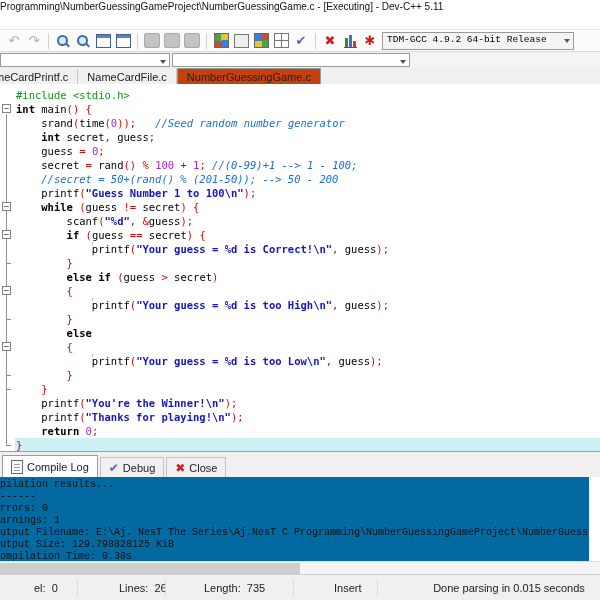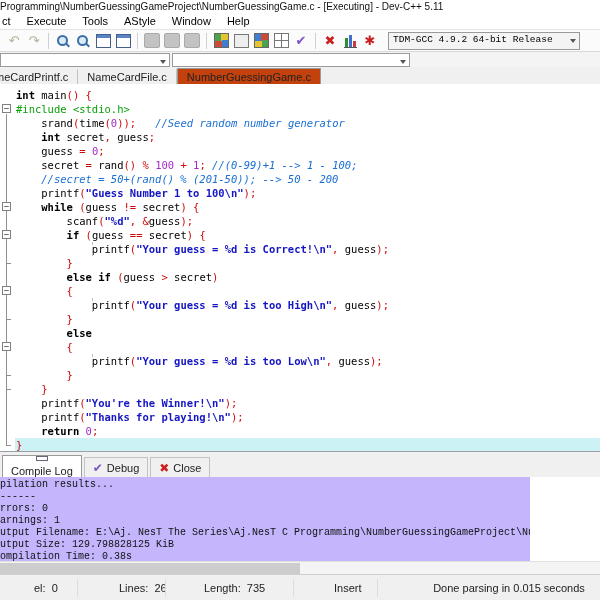--- a/index.html
+++ b/index.html
@@ -36,21 +36,21 @@
   .i-grid2{width:13px;height:13px;border:1px solid #666;
            background:conic-gradient(#cc4b37 0 25%,#4da24d 25% 50%,#e5c431 50% 75%,#3f7fd2 75%);}
   .i-gridoutline{width:13px;height:13px;border:1px solid #777;
            background:linear-gradient(#777,#777) 50% 0/1px 100% no-repeat,
                       linear-gradient(#777,#777) 0 50%/100% 1px no-repeat,#fff;}
   .i-chart{width:13px;height:13px;border-bottom:1px solid #555;
            background:linear-gradient(#2f8f2f,#2f8f2f) 1px 100%/3px 9px no-repeat,
                       linear-gradient(#3f6fd2,#3f6fd2) 5px 100%/3px 12px no-repeat,
                       linear-gradient(#cc3b3b,#cc3b3b) 9px 100%/3px 6px no-repeat;
            background-origin:border-box;background-position:1px 4px,5px 1px,9px 7px;}
-  #compiler-combo{margin-left:8px;width:172px;height:16px;border:1px solid #9a9a9a;background:#f4f4f4;
+  #compiler-combo{margin-left:2px;width:172px;height:16px;border:1px solid #9a9a9a;background:#f4f4f4;
                   font-size:9.5px;line-height:14px;padding:0 14px 0 4px;position:relative;
                   white-space:nowrap;overflow:hidden;font-family:"Liberation Mono",monospace;}
   .dd-arrow{position:absolute;right:3px;top:6px;width:0;height:0;
             border-left:3px solid transparent;border-right:3px solid transparent;border-top:4px solid #555;}
   
   #comborow{position:absolute;left:0;top:52px;width:600px;height:15px;background:#f4f4f4;
             border-bottom:1px solid #cfcfcf;}
   .nav-combo{position:absolute;top:1px;height:12px;border:1px solid #9a9a9a;background:#fff;}
   #class-combo{left:0;width:168px;}
   #member-combo{left:172px;width:236px;}
@@ -79,28 +79,28 @@
             font-size:9px;line-height:7px;text-align:center;color:#404040;box-sizing:border-box;
             font-family:"DejaVu Sans Mono",monospace;}
   .fold-line{position:absolute;left:6px;width:1px;background:#909090;}
   .fold-tick{position:absolute;left:6px;width:5px;height:1px;background:#909090;}
   .indent-guide{position:absolute;width:0;border-left:1px dashed #c0c0c0;}
   
   #bottombar{position:absolute;left:0;top:451px;width:600px;height:26px;background:#f0f0f0;
              border-top:1px solid #9aa0a6;display:flex;align-items:flex-end;padding-left:2px;box-sizing:border-box;}
   .btab{display:inline-flex;align-items:center;gap:4px;height:19px;font-size:11px;padding:0 8px;
         background:#f0f0f0;border:1px solid #c3c3c3;border-bottom:none;margin-right:2px;color:#222;}
-  .btab.active{background:#fff;border-color:#9a9a9a;height:21px;flex-direction:column;}
+  .btab.active{background:#fff;border-color:#9a9a9a;height:21px;}
   .i-page{width:10px;height:12px;border:1px solid #667;background:
           linear-gradient(#99a,#99a) 2px 3px/6px 1px no-repeat,
           linear-gradient(#99a,#99a) 2px 6px/6px 1px no-repeat,
           linear-gradient(#99a,#99a) 2px 9px/6px 1px no-repeat,#fff;}
   .btab .g{font-size:12px;}
   
-  #log{position:absolute;left:0;top:477px;width:530px;height:84px;background:#c4b5fd;overflow:hidden;padding-top:2px;}
+  #log{position:absolute;left:0;top:477px;width:589px;height:84px;background:#0369a1;overflow:hidden;padding-top:2px;}
   .log-line{font-family:"Liberation Mono",monospace;font-size:10px;line-height:12px;white-space:pre;color:#111;}
   
   #hscroll{position:absolute;left:0;top:561px;width:600px;height:13px;background:#f4f4f4;border-top:1px solid #e0e0e0;}
   #hscroll .thumb{position:absolute;left:0;top:1px;width:300px;height:11px;background:#cdcdcd;}
   
   #statusbar{position:absolute;left:0;top:574px;width:600px;height:26px;background:#f0f0f0;
              border-top:1px solid #d0d0d0;font-size:11px;display:flex;align-items:center;}
   .sb-cell{height:18px;line-height:18px;border-right:1px solid #dcdcdc;white-space:pre;overflow:hidden;
            padding-left:2px;box-sizing:border-box;color:#222;margin-left:32px;}
   .sb-0{width:46px;}
@@ -109,21 +109,20 @@
   .sb-3{width:52px;padding-left:8px;}
   .sb-4{flex:1;padding-left:8px;border-right:none;text-align:center;}
 </style>
 </head>
 <body>
 
 <div id="win">
   <div id="titlebar">
     <span>Programming\NumberGuessingGameProject\NumberGuessingGame.c - [Executing] - Dev-C++ 5.11</span>
   </div>
-  <div id="menubar"><span class="menu-item">ct</span><span class="menu-item">Execute</span><span class="menu-item">Tools</span><span class="menu-item">AStyle</span><span class="menu-item">Window</span><span class="menu-item">Help</span></div>
   <div id="toolbar">
       <span class="tb">
         <span class="g dis">↶</span>
       </span>
       <span class="tb">
         <span class="g dis">↷</span>
       </span>
       <span class="tb-sep"></span>
       <span class="tb">
         <span class="i-mag"></span>
@@ -181,22 +180,22 @@
       <span class="dd-arrow"></span>
     </div>
     <div class="nav-combo" id="member-combo">
       <span></span>
       <span class="dd-arrow"></span>
     </div>
   </div>
   <div id="tabbar"><span class="etab">meCardPrintf.c</span><span class="etab">NameCardFile.c</span><span class="etab active">NumberGuessingGame.c</span></div>
   <div id="editor">
     <div id="code">
+        <div class="code-line"><span class="tk-d">#include &lt;stdio.h&gt;</span></div>
         <div class="code-line"><span class="tk-k">int</span><span class="tk-p"> main</span><span class="tk-o">()</span><span class="tk-p"> </span><span class="tk-o">{</span></div>
-        <div class="code-line"><span class="tk-d">#include &lt;stdio.h&gt;</span></div>
         <div class="code-line"><span class="tk-p">    srand</span><span class="tk-o">(</span><span class="tk-p">time</span><span class="tk-o">(</span><span class="tk-n">0</span><span class="tk-o">));</span><span class="tk-p">   </span><span class="tk-c">//Seed random number generator</span></div>
         <div class="code-line"><span class="tk-p">    </span><span class="tk-k">int</span><span class="tk-p"> secret</span><span class="tk-o">,</span><span class="tk-p"> guess</span><span class="tk-o">;</span></div>
         <div class="code-line"><span class="tk-p">    guess </span><span class="tk-o">=</span><span class="tk-p"> </span><span class="tk-n">0</span><span class="tk-o">;</span></div>
         <div class="code-line"><span class="tk-p">    secret </span><span class="tk-o">=</span><span class="tk-p"> rand</span><span class="tk-o">()</span><span class="tk-p"> </span><span class="tk-o">%</span><span class="tk-p"> </span><span class="tk-n">100</span><span class="tk-p"> </span><span class="tk-o">+</span><span class="tk-p"> </span><span class="tk-n">1</span><span class="tk-o">;</span><span class="tk-p"> </span><span class="tk-c">//(0-99)+1 --&gt; 1 - 100;</span></div>
         <div class="code-line"><span class="tk-p">    </span><span class="tk-c">//secret = 50+(rand() % (201-50)); --&gt; 50 - 200</span></div>
         <div class="code-line"><span class="tk-p">    printf</span><span class="tk-o">(</span><span class="tk-s">"Guess Number 1 to 100\n"</span><span class="tk-o">);</span></div>
         <div class="code-line"><span class="tk-p">    </span><span class="tk-k">while</span><span class="tk-p"> </span><span class="tk-o">(</span><span class="tk-p">guess </span><span class="tk-o">!=</span><span class="tk-p"> secret</span><span class="tk-o">)</span><span class="tk-p"> </span><span class="tk-o">{</span></div>
         <div class="code-line"><span class="tk-p">        scanf</span><span class="tk-o">(</span><span class="tk-s">"%d"</span><span class="tk-o">,</span><span class="tk-p"> </span><span class="tk-o">&amp;</span><span class="tk-p">guess</span><span class="tk-o">);</span></div>
         <div class="code-line"><span class="tk-p">        </span><span class="tk-k">if</span><span class="tk-p"> </span><span class="tk-o">(</span><span class="tk-p">guess </span><span class="tk-o">==</span><span class="tk-p"> secret</span><span class="tk-o">)</span><span class="tk-p"> </span><span class="tk-o">{</span></div>
         <div class="code-line"><span class="tk-p">            printf</span><span class="tk-o">(</span><span class="tk-s">"Your guess = %d is Correct!\n"</span><span class="tk-o">,</span><span class="tk-p"> guess</span><span class="tk-o">);</span></div>

